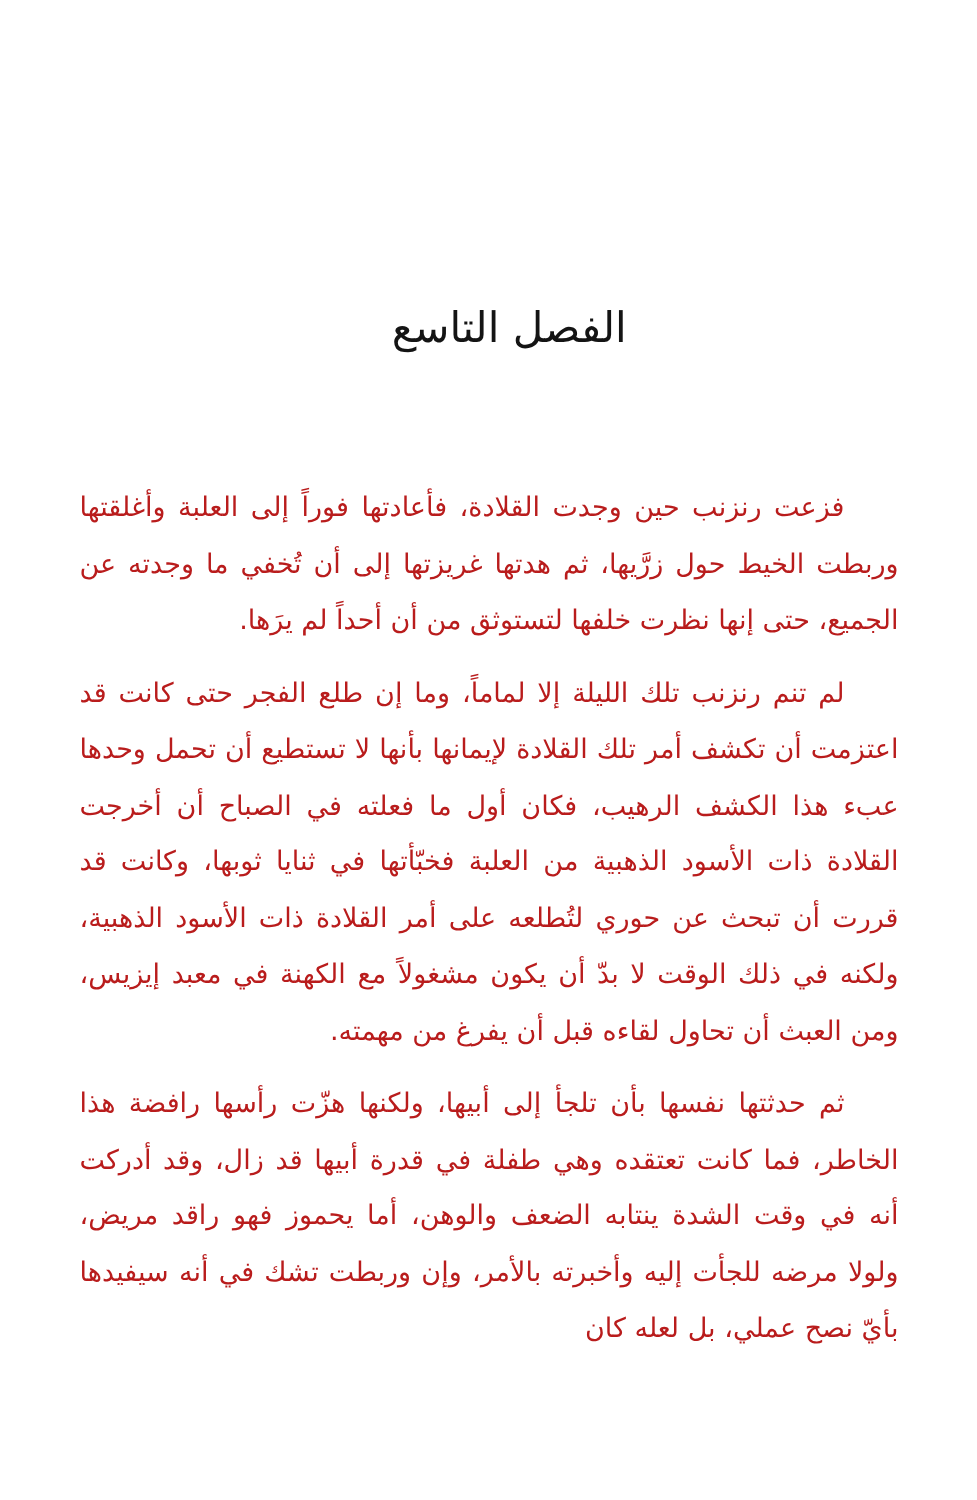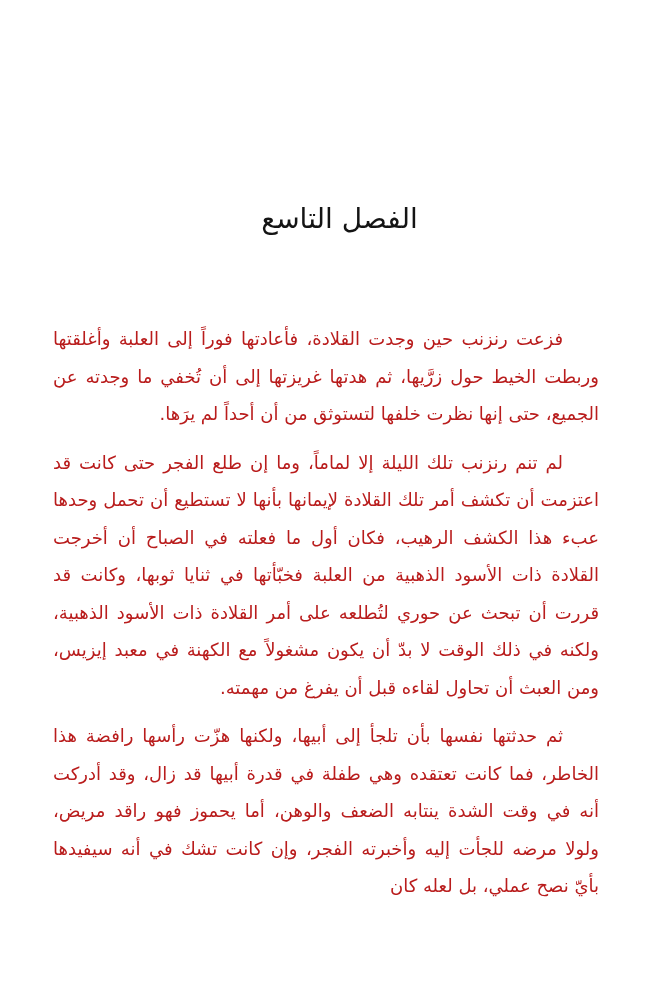--- a/index.html
+++ b/index.html
@@ -50,15 +50,15 @@
 </style>
 </head>
 <body>
 
 <div class="page">
   <h1 class="chapter-title">الفصل التاسع</h1>
 
   <div class="chapter-body">
     <p>فزعت رنزنب حين وجدت القلادة، فأعادتها فوراً إلى العلبة وأغلقتها وربطت الخيط حول زرَّيها، ثم هدتها غريزتها إلى أن تُخفي ما وجدته عن الجميع، حتى إنها نظرت خلفها لتستوثق من أن أحداً لم يرَها.</p>
     <p>لم تنم رنزنب تلك الليلة إلا لماماً، وما إن طلع الفجر حتى كانت قد اعتزمت أن تكشف أمر تلك القلادة لإيمانها بأنها لا تستطيع أن تحمل وحدها عبء هذا الكشف الرهيب، فكان أول ما فعلته في الصباح أن أخرجت القلادة ذات الأسود الذهبية من العلبة فخبّأتها في ثنايا ثوبها، وكانت قد قررت أن تبحث عن حوري لتُطلعه على أمر القلادة ذات الأسود الذهبية، ولكنه في ذلك الوقت لا بدّ أن يكون مشغولاً مع الكهنة في معبد إيزيس، ومن العبث أن تحاول لقاءه قبل أن يفرغ من مهمته.</p>
-    <p>ثم حدثتها نفسها بأن تلجأ إلى أبيها، ولكنها هزّت رأسها رافضة هذا الخاطر، فما كانت تعتقده وهي طفلة في قدرة أبيها قد زال، وقد أدركت أنه في وقت الشدة ينتابه الضعف والوهن، أما يحموز فهو راقد مريض، ولولا مرضه للجأت إليه وأخبرته الفجر، وإن كانت تشك في أنه سيفيدها بأيّ نصح عملي، بل لعله كان</p>
+    <p>ثم حدثتها نفسها بأن تلجأ إلى أبيها، ولكنها هزّت رأسها رافضة هذا الخاطر، فما كانت تعتقده وهي طفلة في قدرة أبيها قد زال، وقد أدركت أنه في وقت الشدة ينتابه الضعف والوهن، أما يحموز فهو راقد مريض، ولولا مرضه للجأت إليه وأخبرته بالأمر، وإن وربطت تشك في أنه سيفيدها بأيّ نصح عملي، بل لعله كان</p>
   </div>
 </div>
 
 </body></html>

